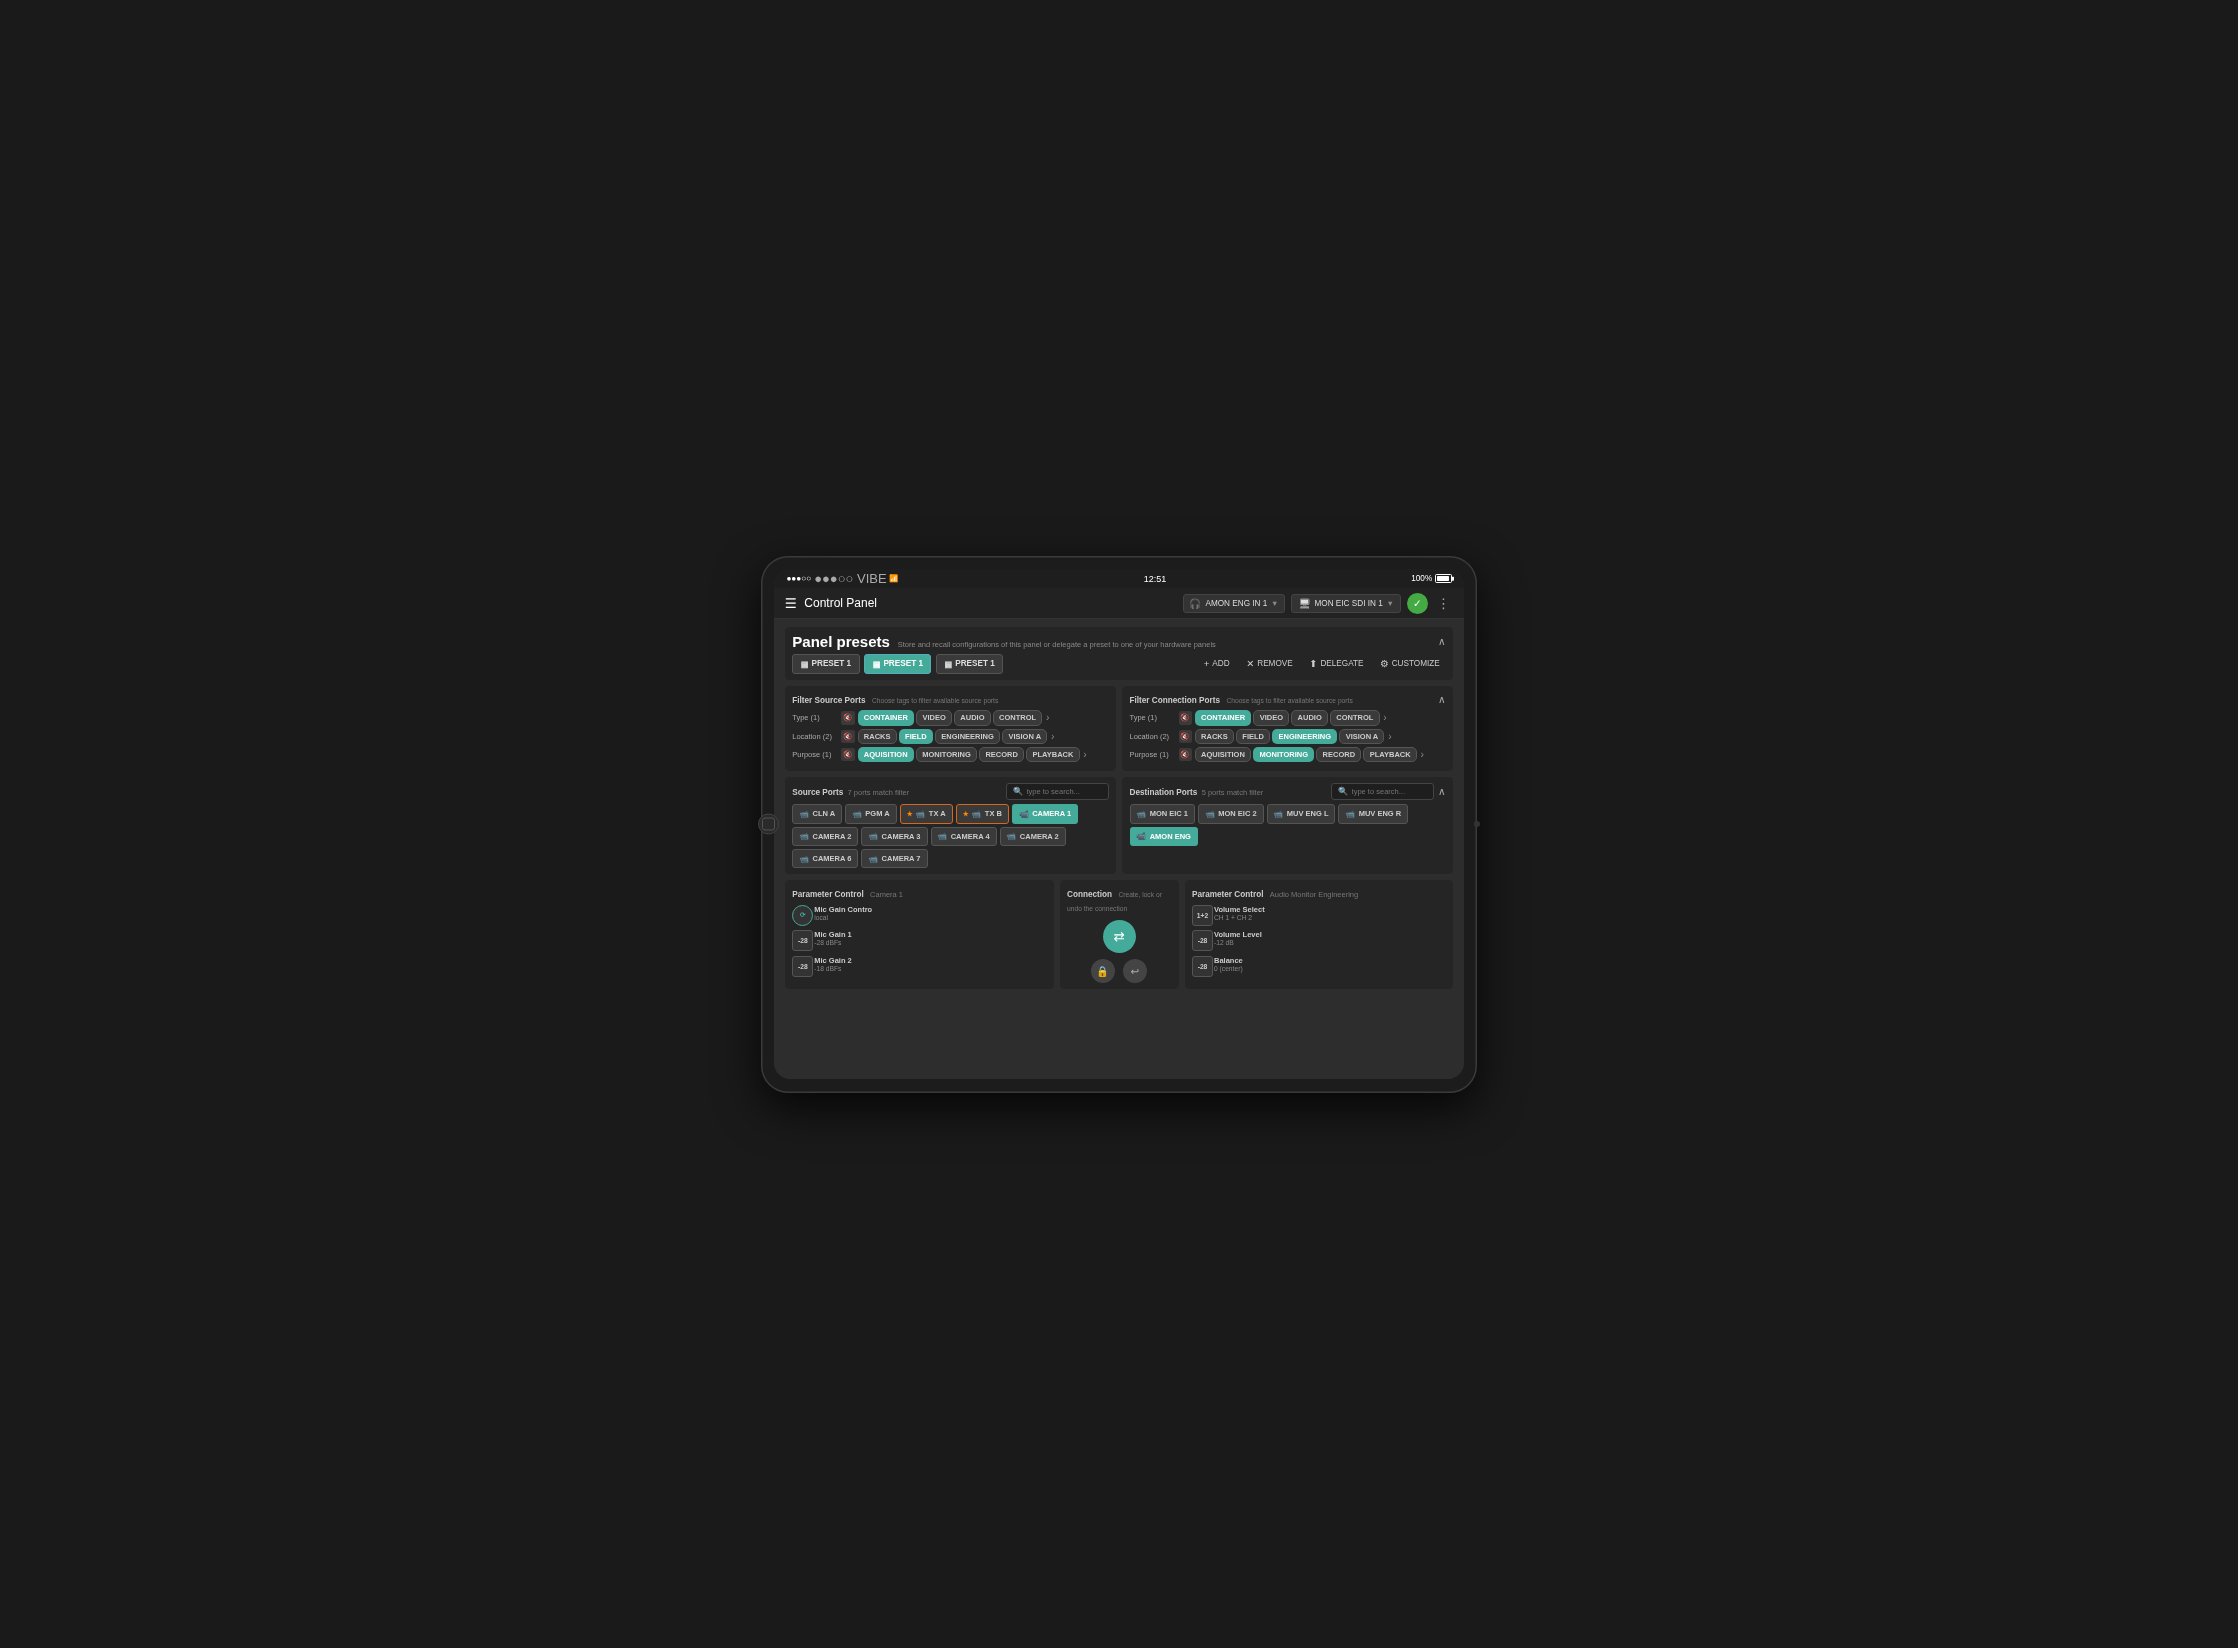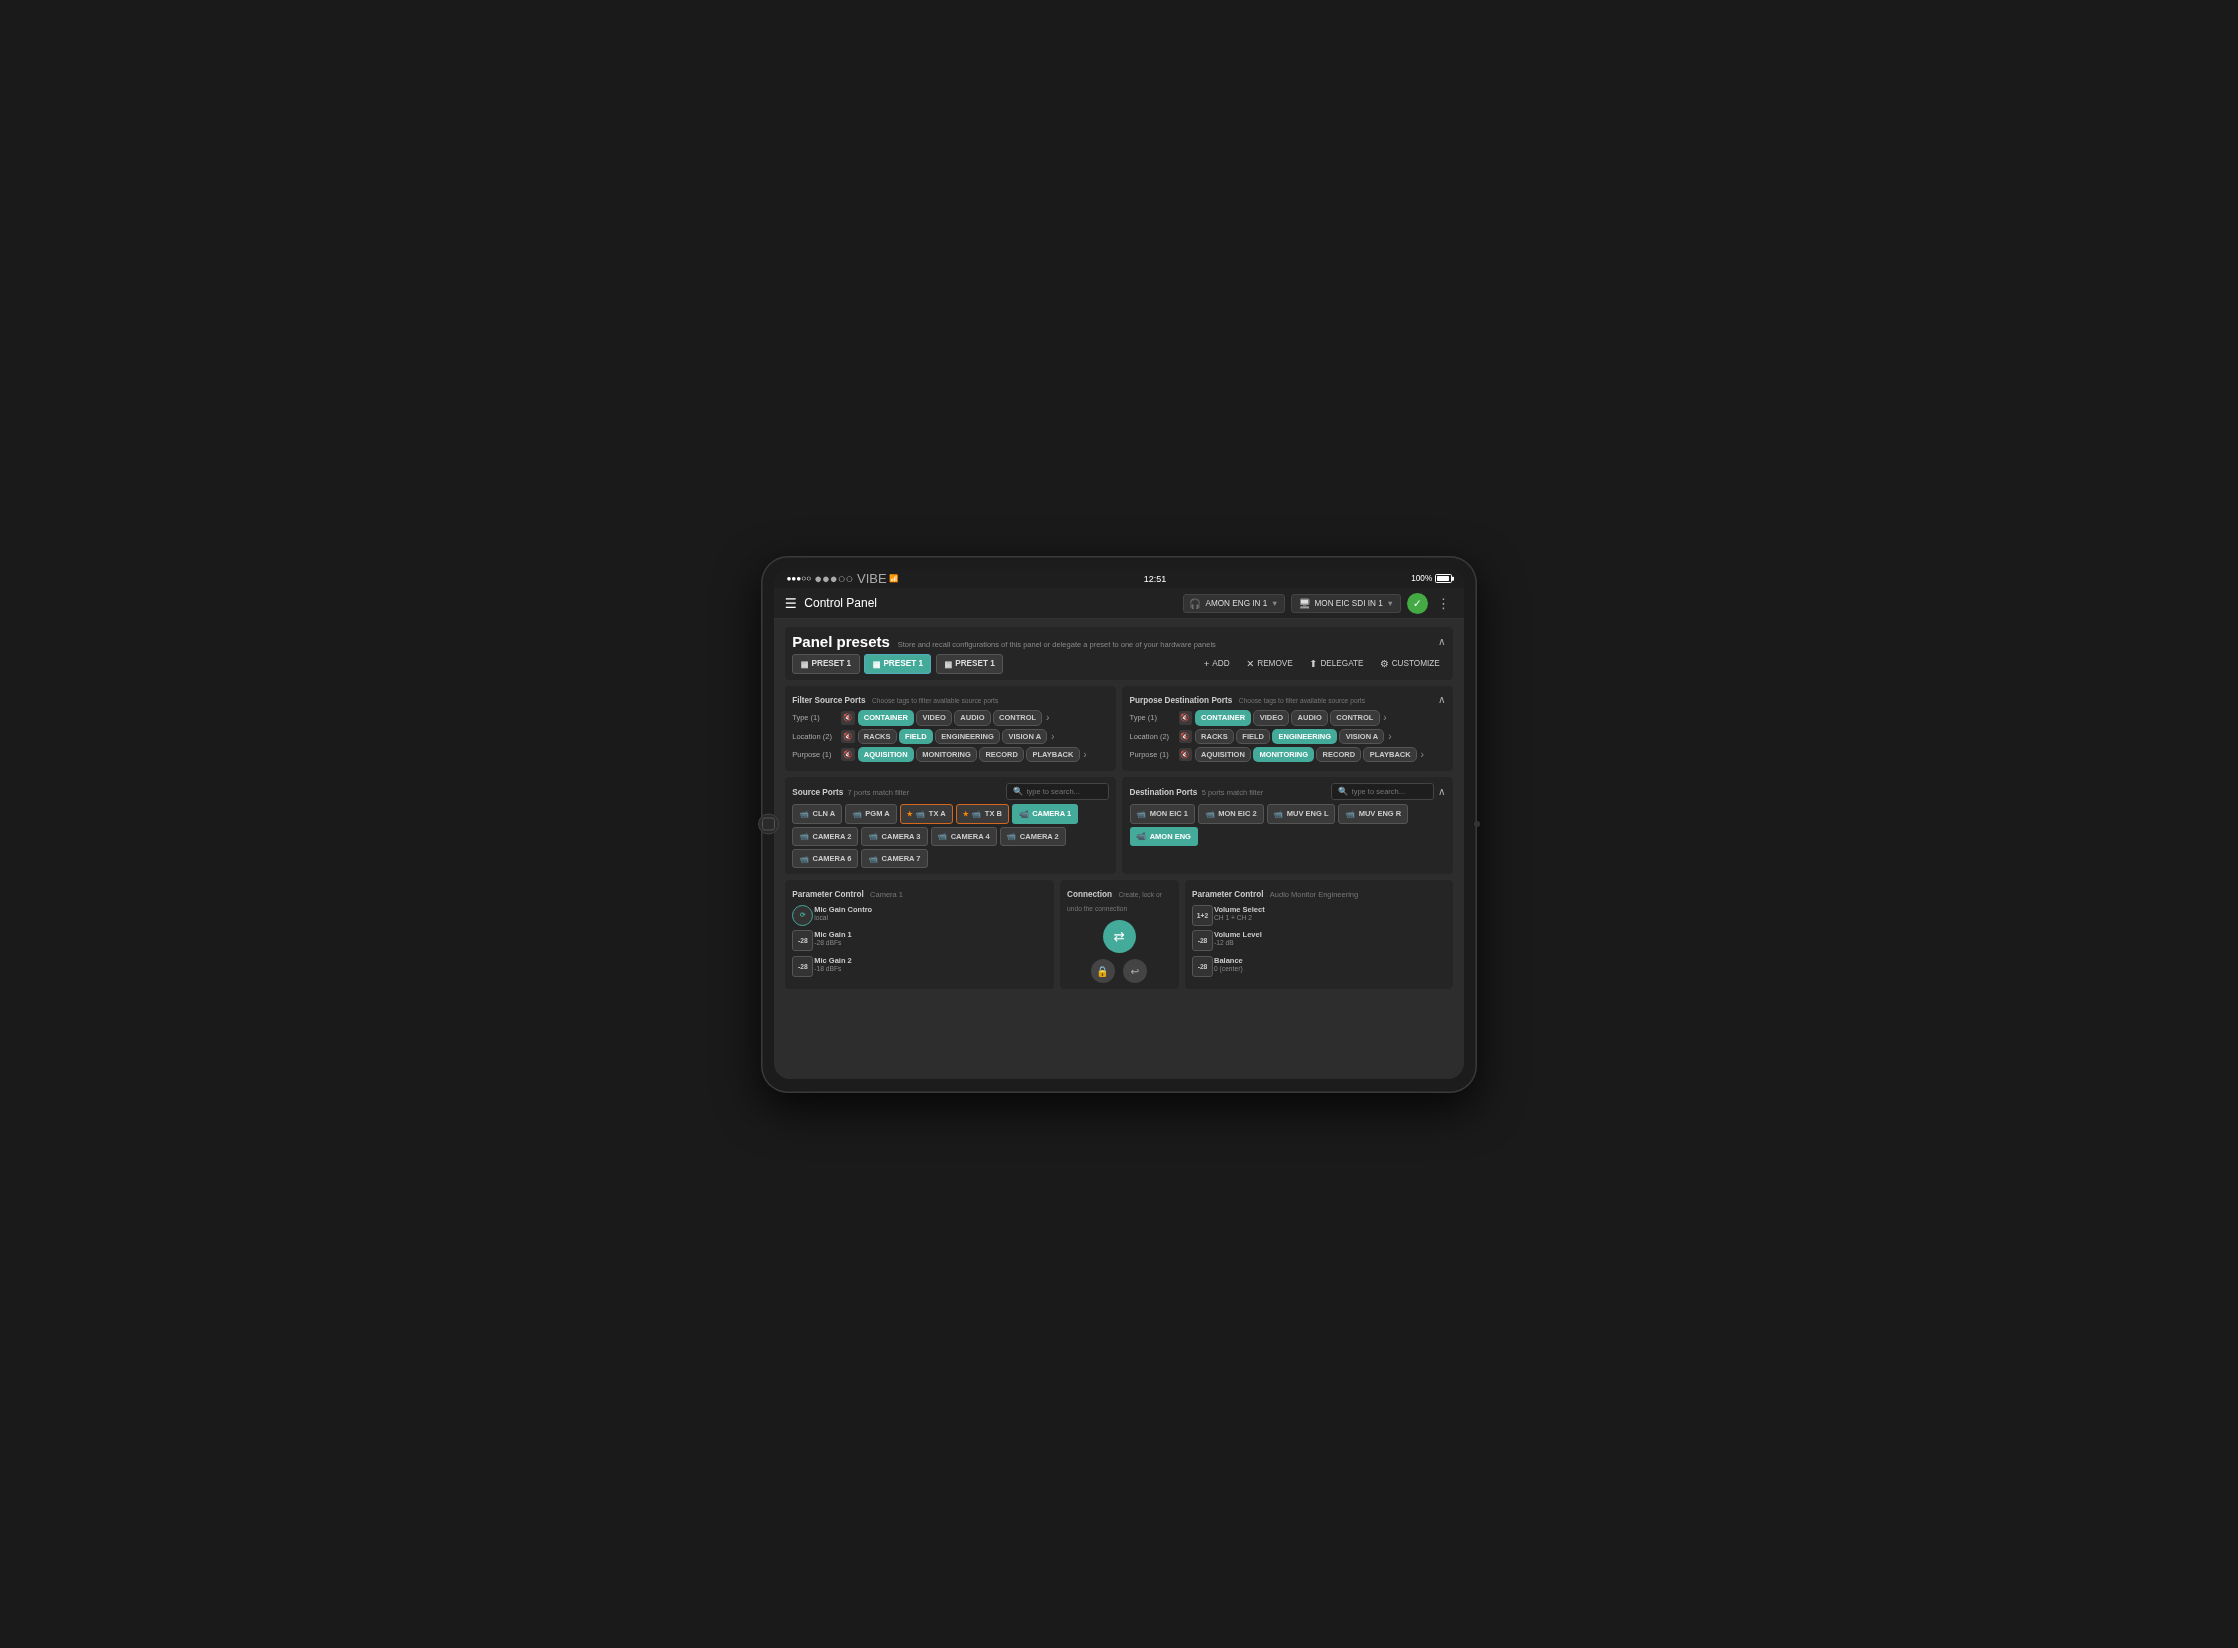--- a/index.html
+++ b/index.html
@@ -405,21 +405,21 @@
               <span class="tag inactive">RECORD</span>
               <span class="tag inactive">PLAYBACK</span>
               <span class="tag-more">›</span>
             </div>
           </div>
         </div>
 
         <div class="filter-panel">
           <div class="filter-header">
             <div>
-              <span class="filter-title">Purpose Destination Ports</span>
+              <span class="filter-title">Filter Connection Ports</span>
               <span class="filter-subtitle">Choose tags to filter available source ports</span>
             </div>
             <span class="chevron-up">∧</span>
           </div>
 
           <div class="filter-row">
             <span class="filter-label">Type (1)</span>
             <div class="filter-mute">🔇</div>
             <div class="filter-tags">
               <span class="tag active">CONTAINER</span>

